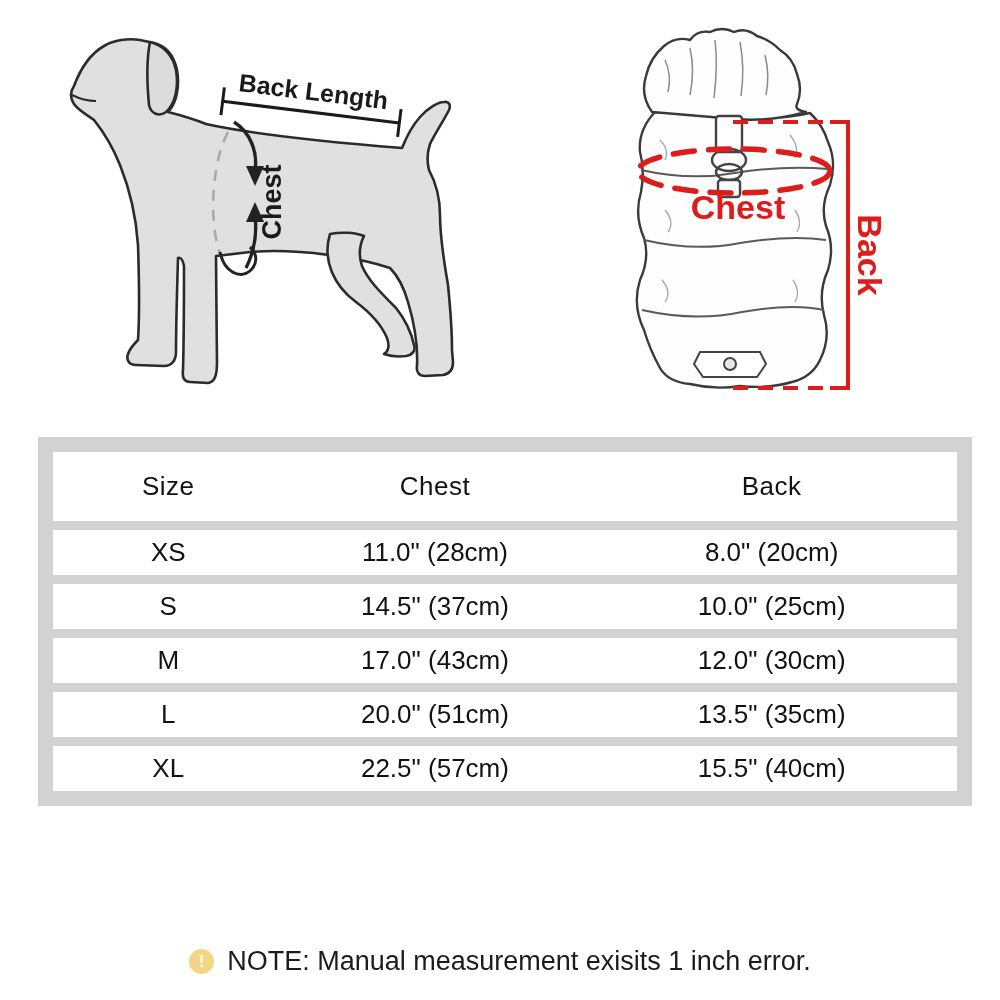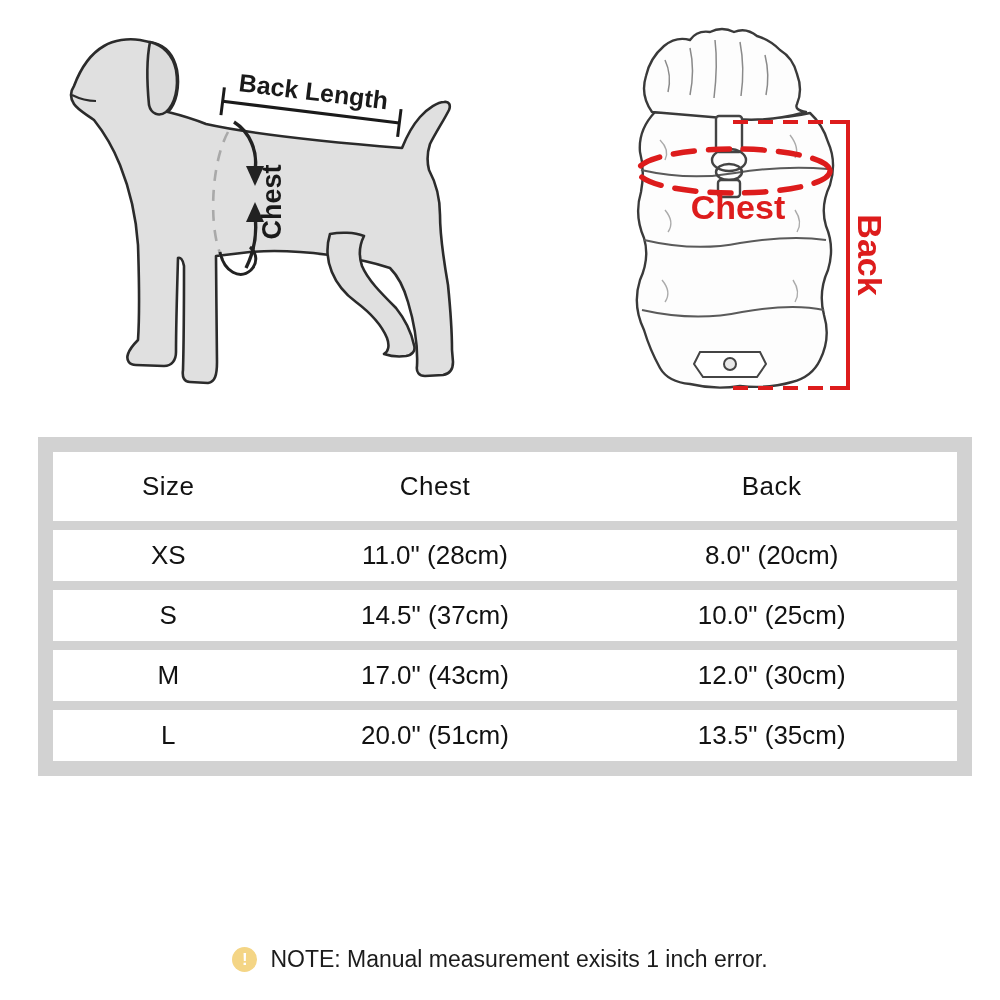--- a/index.html
+++ b/index.html
@@ -3,33 +3,33 @@
 <meta charset="utf-8">
 <style>
   html,body{margin:0;padding:0;background:#fff;}
   .canvas{position:relative;width:1000px;height:1000px;background:#ffffff;overflow:hidden;
           font-family:"Liberation Sans", sans-serif;color:#111;}
   .diagram{position:absolute;left:0;top:0;}
 
   
   .size-table{position:absolute;left:38px;top:437px;width:934px;box-sizing:border-box;
               background:#d2d2d2;padding:15px 15px;display:flex;flex-direction:column;gap:9px;}
-  .trow{background:#ffffff;display:flex;align-items:center;height:51px;flex:0 0 auto;}
+  .trow{background:#ffffff;display:flex;align-items:center;height:45px;flex:0 0 auto;}
   .trow.thead{height:69px;font-size:30px;letter-spacing:.5px;}
   .tcell{text-align:center;font-size:26px;color:#121212;}
   .col-size{width:25.5%;}
   .col-chest{width:33.5%;}
   .col-back{width:41%;}
 
   
   .note{position:absolute;left:0;top:946px;width:1000px;display:flex;align-items:center;
         justify-content:center;gap:13px;}
   .note-icon{width:25px;height:25px;border-radius:50%;background:#f4d585;color:#ffffff;
              font-weight:bold;font-size:17px;line-height:25px;text-align:center;flex:0 0 auto;}
-  .note-text{font-size:23px;color:#1c1c1c;}
+  .note-text{font-size:27px;color:#1c1c1c;}
 </style>
 </head>
 <body>
 
 <div class="canvas">
 
   <svg class="diagram" width="1000" height="430" viewBox="0 0 1000 430">
 
     <g>
 
@@ -218,20 +218,25 @@
     <div class="trow">
       <div class="tcell col-size">M</div>
       <div class="tcell col-chest">17.0" (43cm)</div>
       <div class="tcell col-back">12.0" (30cm)</div>
     </div>
     <div class="trow">
       <div class="tcell col-size">L</div>
       <div class="tcell col-chest">20.0" (51cm)</div>
       <div class="tcell col-back">13.5" (35cm)</div>
     </div>
+    <div class="trow">
+      <div class="tcell col-size">XL</div>
+      <div class="tcell col-chest">22.5" (57cm)</div>
+      <div class="tcell col-back">15.5" (40cm)</div>
+    </div>
   </div>
 
   <div class="note">
     <div class="note-icon">!</div>
     <div class="note-text">NOTE: Manual measurement exisits 1 inch error.</div>
   </div>
 
 </div>
 
 </body></html>

